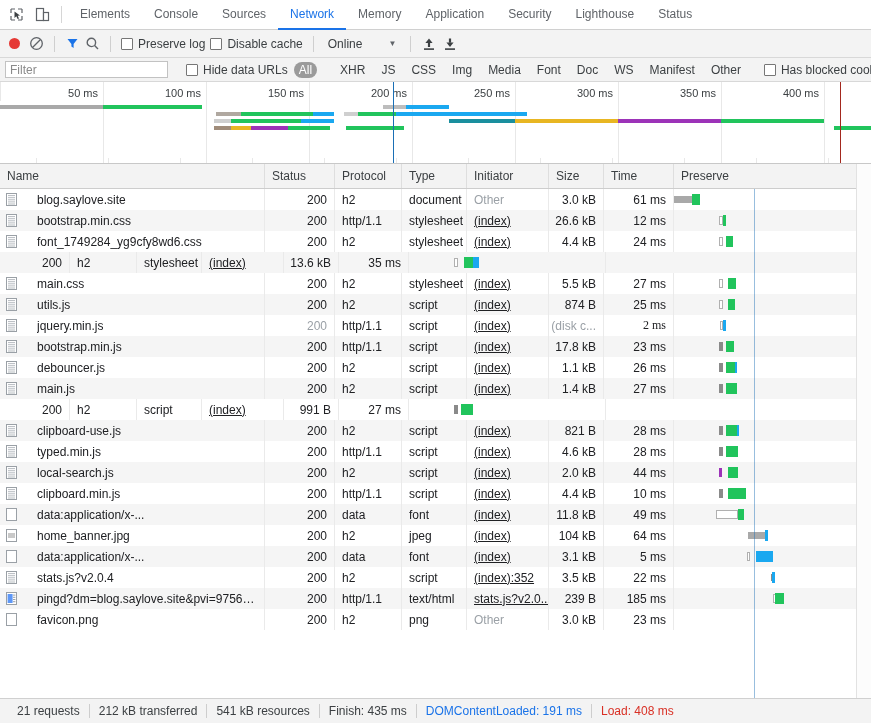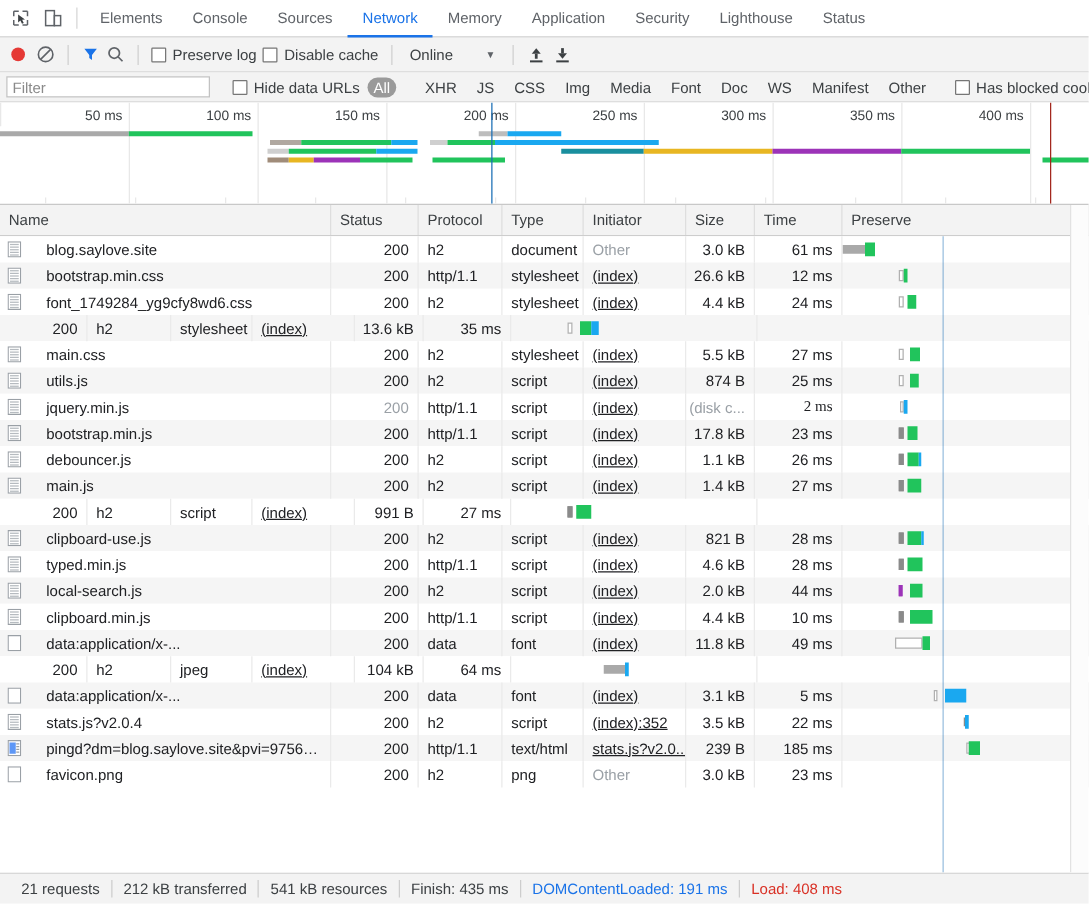--- a/index.html
+++ b/index.html
@@ -902,20 +902,27 @@
           </div>
           <div class="cell num" style="flex: 0 0 70px;">
             <span>49 ms</span>
           </div>
           <div class="cell wfcell" style="flex: 0 0 197px; padding: 0px;">
             <div class="wque" style="left: 41.9149px; width: 21.7957px; background: rgb(255, 255, 255);"></div>
             <div class="wbar" style="left: 63.7106px; width: 5.86809px; background: rgb(33, 196, 92);"></div>
           </div>
         </div>
         <div class="row odd">
+          <div class="cell c-name" style="flex: 0 0 265px;">
+            <svg width="11" height="13" viewBox="0 0 11 13" class="fico">
+              <rect x="0.5" y="0.5" width="10" height="12" fill="#ffffff" stroke="#9aa0a6"></rect>
+              <rect x="2" y="4" width="7" height="5" fill="#c9c9c9"></rect>
+            </svg>
+            <span class="nametext">home_banner.jpg</span>
+          </div>
           <div class="cell num" style="flex: 0 0 70px;">
             <span>200</span>
           </div>
           <div class="cell " style="flex: 0 0 67px;">
             <span>h2</span>
           </div>
           <div class="cell " style="flex: 0 0 65px;">
             <span>jpeg</span>
           </div>
           <div class="cell " style="flex: 0 0 82px;">

